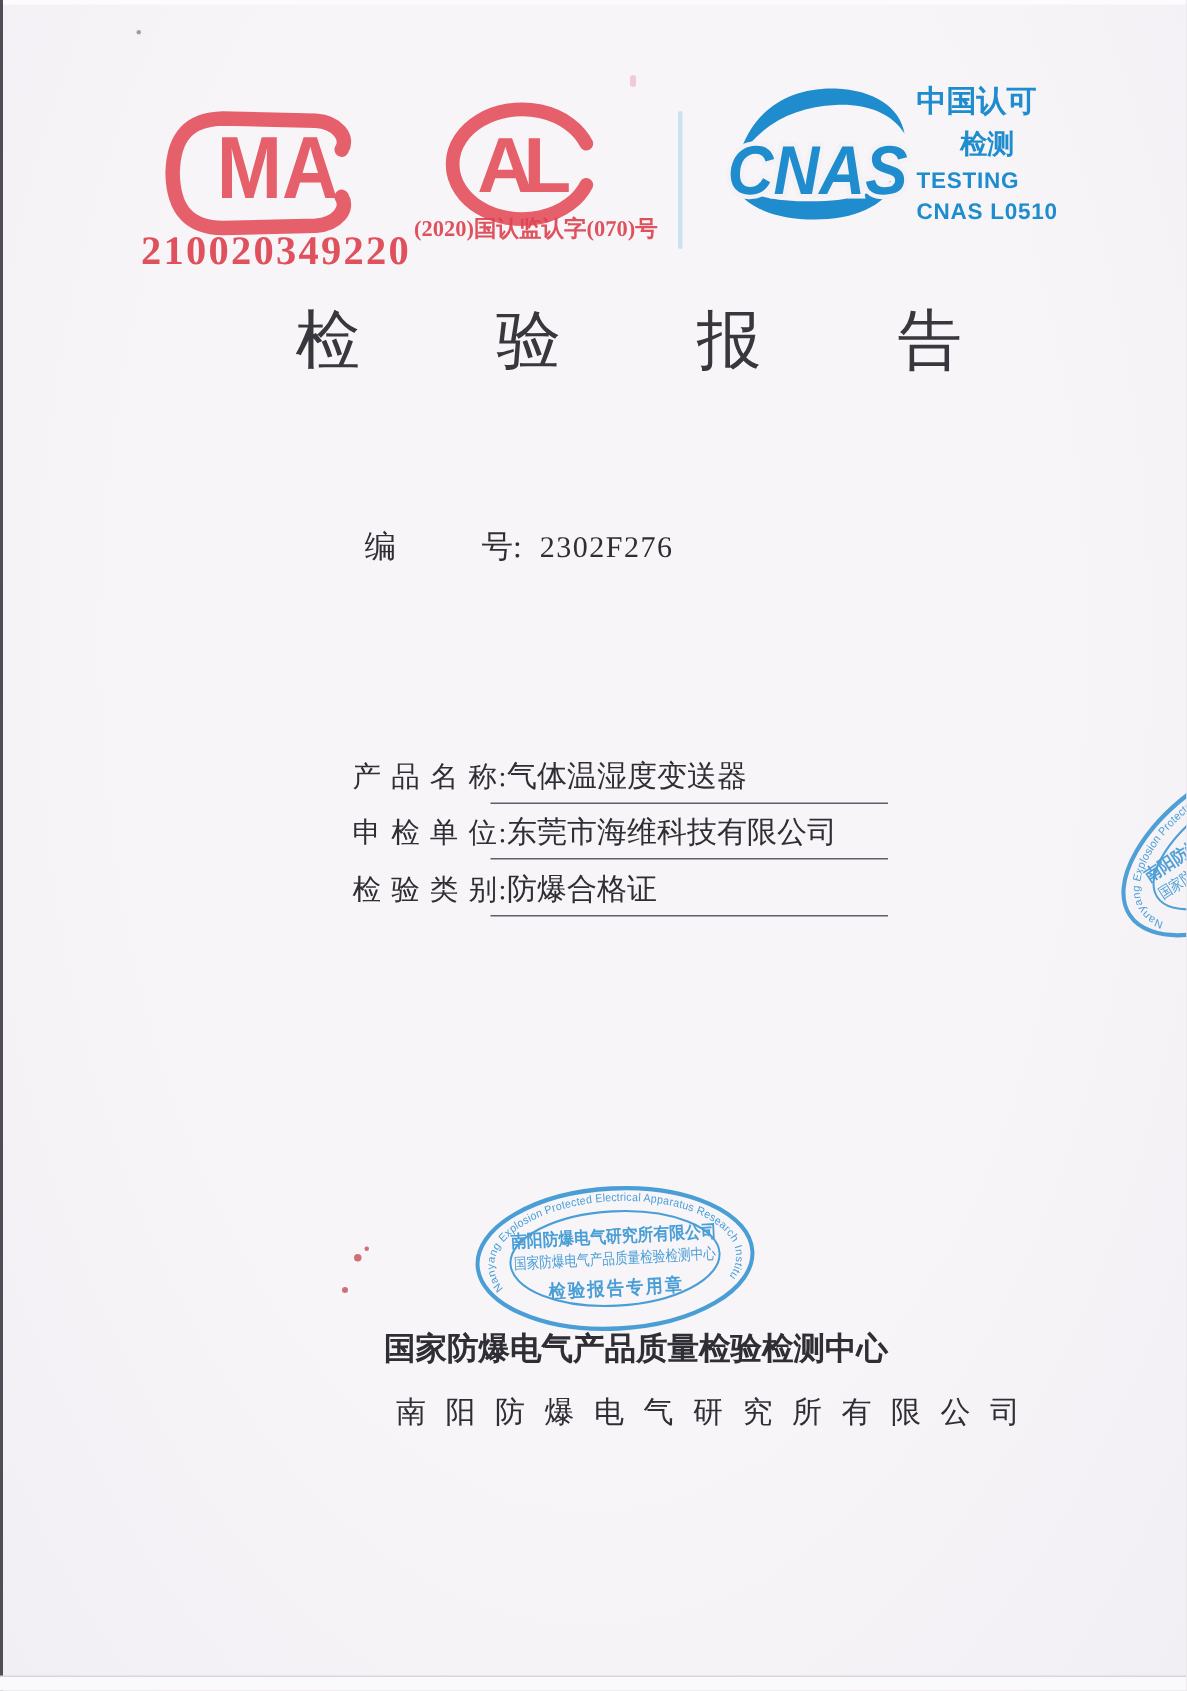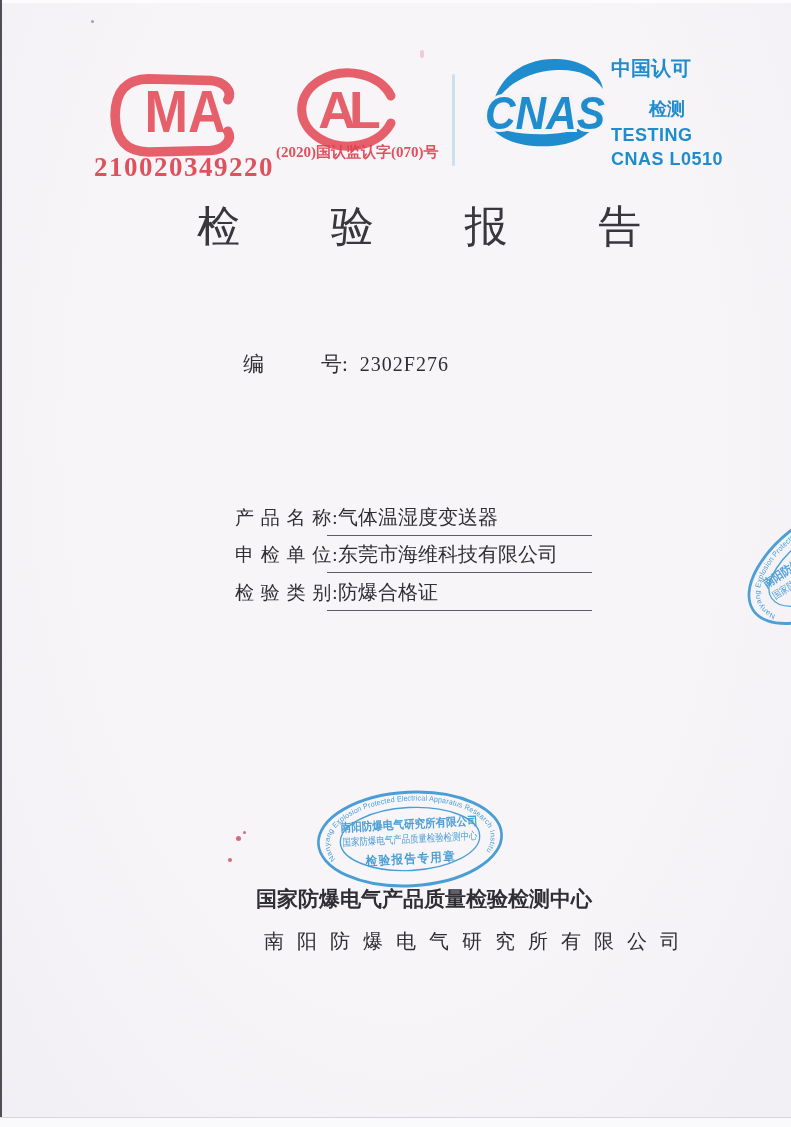--- a/index.html
+++ b/index.html
@@ -26,23 +26,23 @@
 
   
   .cma-mark{left:110px;top:73px;opacity:.9;}
   .cma-number{left:94px;top:152px;font-size:27px;font-weight:600;letter-spacing:1.5px;color:#dc4450;opacity:.92;text-align:right;}
   .cal-mark{left:295px;top:66px;opacity:.9;}
   .cal-caption{left:276px;top:143px;font-size:15px;font-weight:700;color:#dc4450;opacity:.92;}
 
   
   .cnas-logo{left:482px;top:45px;}
   .cnas-col{left:611px;top:58px;color:#1e8ccd;line-height:1;}
-  .cnas-col .l1{font-size:20px;font-weight:700;margin-bottom:22px;}
+  .cnas-col .l1{font-size:20px;font-weight:700;margin-bottom:9px;}
   .cnas-col .l2{font-size:18px;font-weight:700;margin-bottom:8px;text-align:center;}
-  .cnas-col .l3,.cnas-col .l4{font-family:"Liberation Sans","DejaVu Sans",sans-serif;font-size:18px;font-weight:700;margin-bottom:6px;letter-spacing:.5px;}
+  .cnas-col .l3,.cnas-col .l4{font-family:"Liberation Sans","DejaVu Sans",sans-serif;font-size:15px;font-weight:700;margin-bottom:6px;letter-spacing:.5px;}
 
   .doc-title{left:197px;top:198px;font-size:43px;font-weight:500;letter-spacing:40px;color:#38373d;white-space:nowrap;}
 
   .report-no{left:243px;top:350px;font-size:21px;color:#2f2e34;white-space:nowrap;}
   .report-no .gap2{margin-left:57px;}
   .report-no .val{margin-left:12px;font-size:20px;letter-spacing:1px;}
 
   .field-row{left:235px;width:360px;height:37px;}
   .field-row .flabel{position:absolute;left:0;top:5px;font-size:19px;letter-spacing:1px;color:#2f2e34;white-space:nowrap;}
   .field-row .fvalue{position:absolute;left:103px;top:4px;font-size:20px;color:#2f2e34;white-space:nowrap;}

